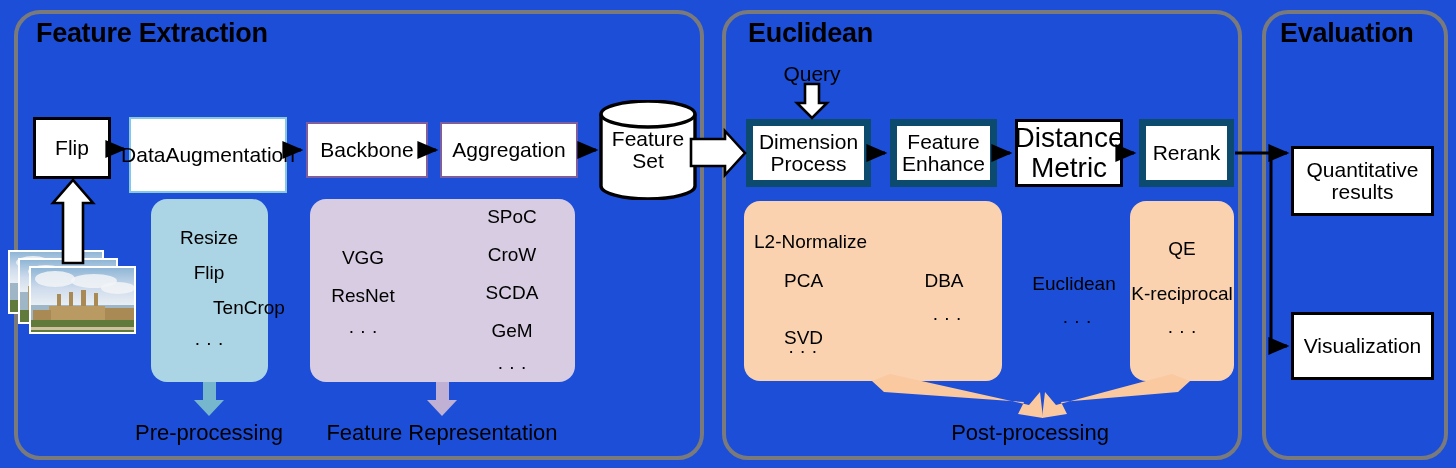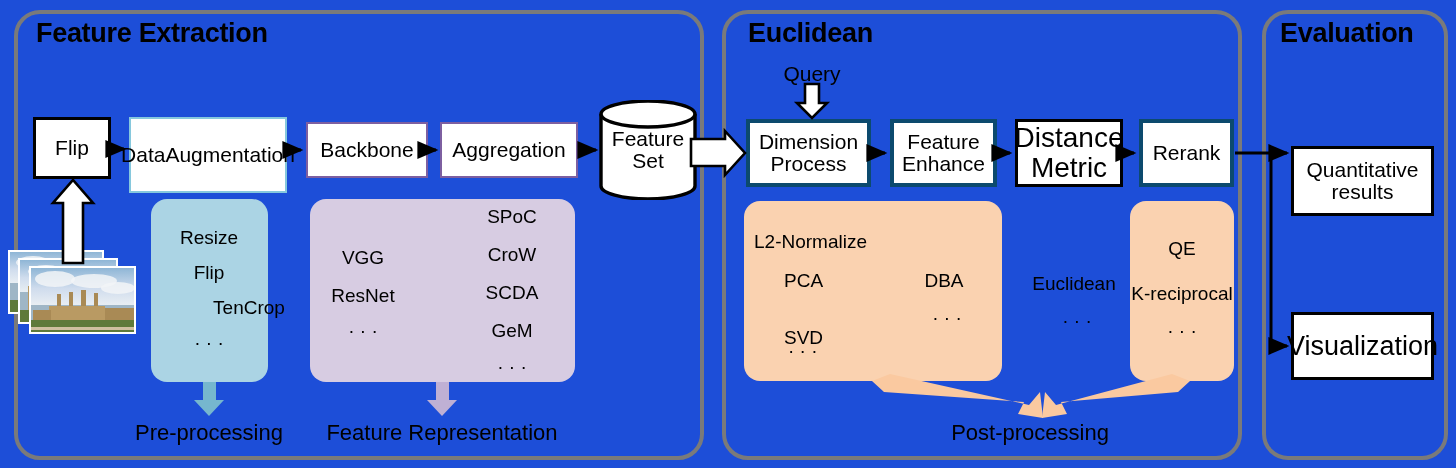--- a/index.html
+++ b/index.html
@@ -6,21 +6,21 @@
   body{font-family:"Liberation Sans","DejaVu Sans",sans-serif;}
   #stage{position:relative;width:1456px;height:468px;background:#1d4ed8;overflow:hidden;}
 
   .panel{position:absolute;border:4px solid #7a7a7a;border-radius:26px;background:transparent;box-sizing:border-box;}
   .panel-title{position:absolute;font-size:27px;font-weight:bold;color:#000;letter-spacing:-0.3px;white-space:nowrap;}
 
   .nbox{position:absolute;box-sizing:border-box;background:#fff;display:flex;align-items:center;justify-content:center;text-align:center;line-height:1.06;color:#000;}
   .nbox.black{border:3px solid #000;}
   .nbox.blue{border:2px solid #86c8dd;}
   .nbox.purple{border:2px solid #7d5fa0;}
-  .nbox.orange{border:4px solid #0c4a6e;}
+  .nbox.orange{border:7px solid #0c4a6e;}
 
   .softbox{position:absolute;border-radius:16px;box-sizing:border-box;}
   .softbox.blue{background:#abd4e4;}
   .softbox.purple{background:#d7cce2;}
   .softbox.orange{background:#fad2b0;}
 
   .ltext{position:absolute;font-size:19px;color:#000;white-space:nowrap;}
   .ltext.c{transform:translateX(-50%);}
 
   .caption{position:absolute;font-size:22px;color:#000;white-space:nowrap;transform:translateX(-50%);}
@@ -167,21 +167,21 @@
   <div class="ltext c" style="left:1182px;top:283px;">K-reciprocal</div>
   <div class="ltext c" style="left:1182px;top:320px;">· · ·</div>
 
   <div class="caption" style="left:1030px;top:420px;">Post-processing</div>
 
   <div class="nbox black" style="left:1291px;top:118px;width:143px;height:70px;font-size:21px;flex-direction:column;margin-top:28px;">
     <span>Quantitative</span>
     <span>results</span>
   </div>
 
-  <div class="nbox black" style="left:1291px;top:312px;width:143px;height:68px;font-size:27px;">
+  <div class="nbox black" style="left:1291px;top:312px;width:143px;height:68px;font-size:21px;">
     <span>Visualization</span>
   </div>
 
   <svg class="ov">
     <defs>
       <marker id="ah" markerWidth="8" markerHeight="8" refX="6.2" refY="3" orient="auto">
         <path d="M0,0 L7,3 L0,6 Z" fill="#000"></path>
       </marker>
     </defs>
 

